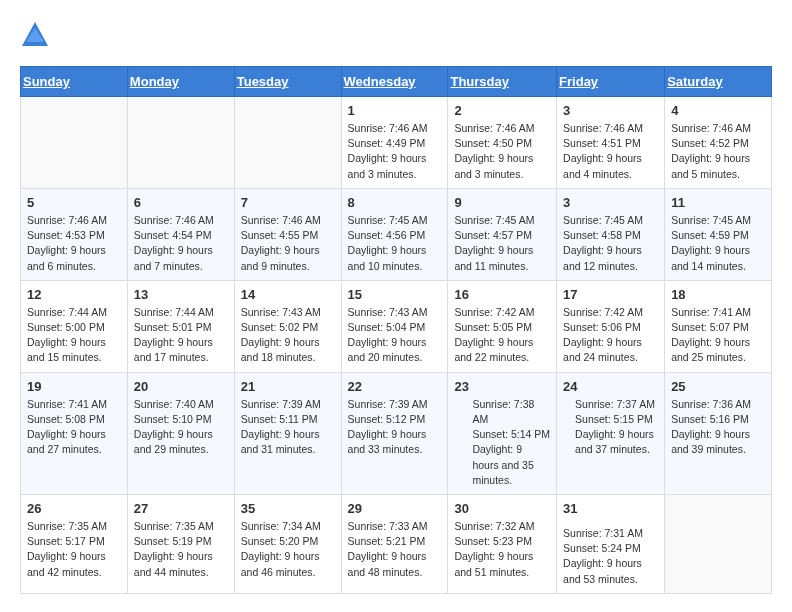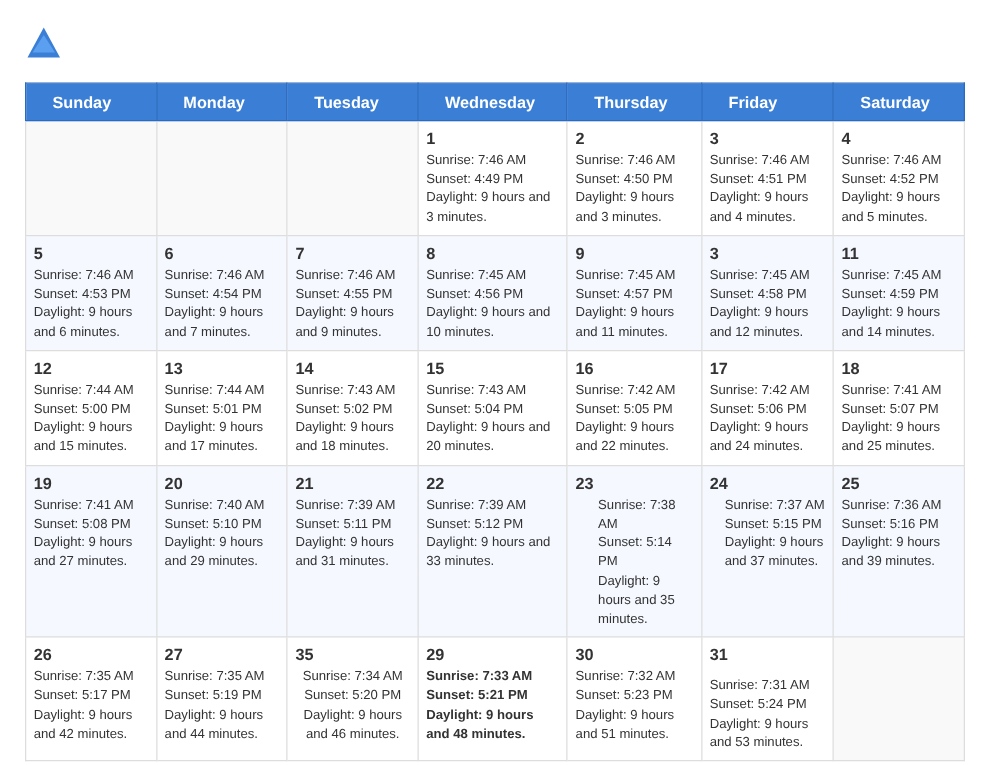--- a/index.html
+++ b/index.html
@@ -54,23 +54,24 @@
     }
     .calendar {
       width: 100%;
       border-collapse: collapse;
       border: 1px solid #ccc;
     }
     .calendar th {
       background-color: #3a7fd5;
       color: #fff;
       font-size: 13px;
-      padding: 7px 21px;
+      padding: 7px 2px;
       text-align: left;
       border: 1px solid #2a6abf;
+      text-decoration: underline;
     }
     .calendar td {
       vertical-align: top;
       padding: 6px 6px;
       font-size: 11px;
       color: #333;
       border: 1px solid #ddd;
       min-width: 100px;
       min-height: 80px;
       background: #fff;
@@ -298,27 +299,27 @@
 Daylight: 9 hours and 42 minutes.</div>
         </td>
         <td>
           <span class="day-num">27</span>
           <div class="day-info" style="white-space: pre-line;">Sunrise: 7:35 AM
 Sunset: 5:19 PM
 Daylight: 9 hours and 44 minutes.</div>
         </td>
         <td>
           <span class="day-num">35</span>
-          <div class="day-info" style="white-space: pre-line; text-align: center;">Sunrise: 7:34 AM
+          <div class="day-info" style="white-space: pre-line;">Sunrise: 7:34 AM
 Sunset: 5:20 PM
 Daylight: 9 hours and 46 minutes.</div>
         </td>
         <td>
           <span class="day-num">29</span>
-          <div class="day-info" style="white-space: pre-line; font-weight: bold;">Sunrise: 7:33 AM
+          <div class="day-info" style="white-space: pre-line;">Sunrise: 7:33 AM
 Sunset: 5:21 PM
 Daylight: 9 hours and 48 minutes.</div>
         </td>
         <td>
           <span class="day-num">30</span>
           <div class="day-info" style="white-space: pre-line;">Sunrise: 7:32 AM
 Sunset: 5:23 PM
 Daylight: 9 hours and 51 minutes.</div>
         </td>
         <td>

